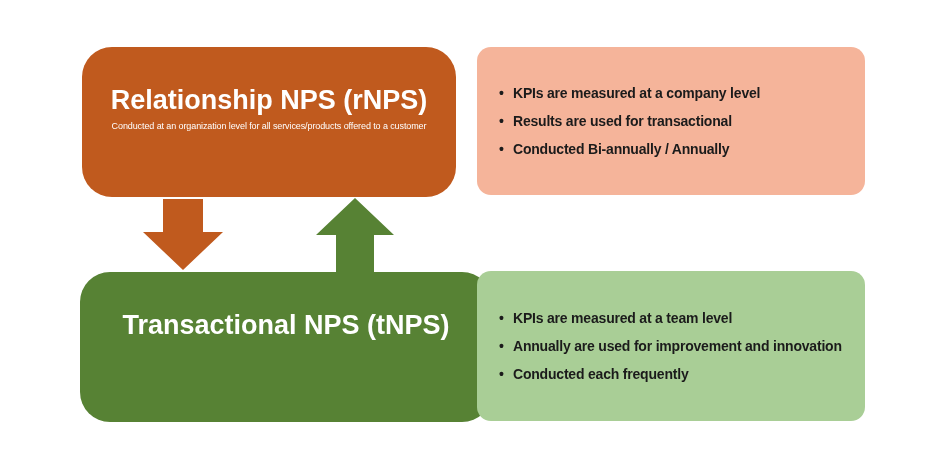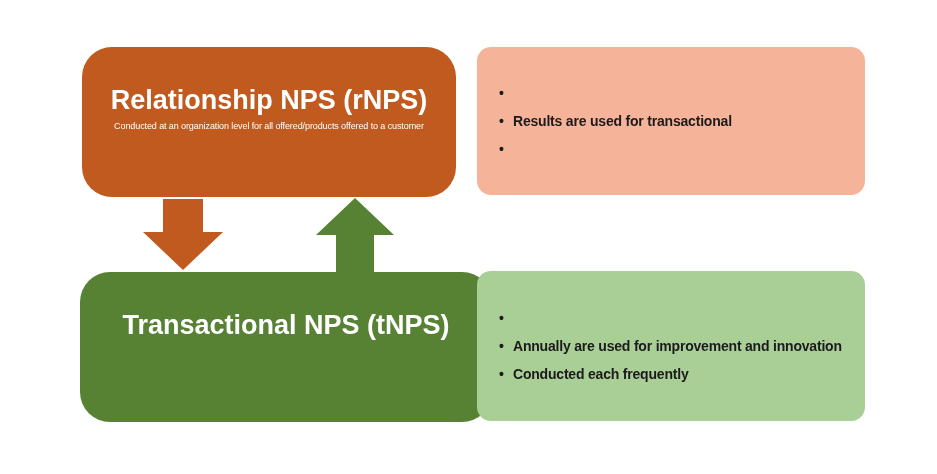--- a/index.html
+++ b/index.html
@@ -65,54 +65,57 @@
   .arrow-down { left: 143px; top: 199px; }
   .arrow-up   { left: 316px; top: 198px; }
 </style>
 </head>
 <body>
 
 <div class="stage">
 
   <div class="big-box box-rnps">
     <div class="title">Relationship NPS (rNPS)</div>
-    <div class="subtitle">Conducted at an organization level for all offered/products offered to a customer</div>
+    <div class="subtitle">Conducted at an organization level for all services/products offered to a customer</div>
   </div>
 
   <div class="panel panel-rnps">
     <ul class="bullet-list">
       <li>
         <span class="bullet-dot">•</span>
+        <span>KPIs are measured at a company level</span>
       </li>
       <li>
         <span class="bullet-dot">•</span>
         <span>Results are used for transactional</span>
       </li>
       <li>
         <span class="bullet-dot">•</span>
+        <span>Conducted Bi-annually / Annually</span>
       </li>
     </ul>
   </div>
 
   <svg class="arrow arrow-down" width="80" height="71" viewBox="0 0 80 71">
     <polygon points="20,0 60,0 60,33 80,33 40,71 0,33 20,33" fill="#C05A1E"></polygon>
   </svg>
 
   <svg class="arrow arrow-up" width="78" height="74" viewBox="0 0 78 74">
     <polygon points="39,0 78,37 58,37 58,74 20,74 20,37 0,37" fill="#578234"></polygon>
   </svg>
 
   <div class="big-box box-tnps">
     <div class="title">Transactional NPS (tNPS)</div>
   </div>
 
   <div class="panel panel-tnps">
     <ul class="bullet-list">
       <li>
         <span class="bullet-dot">•</span>
+        <span>KPIs are measured at a team level</span>
       </li>
       <li>
         <span class="bullet-dot">•</span>
         <span>Annually are used for improvement and innovation</span>
       </li>
       <li>
         <span class="bullet-dot">•</span>
         <span>Conducted each frequently</span>
       </li>
     </ul>

